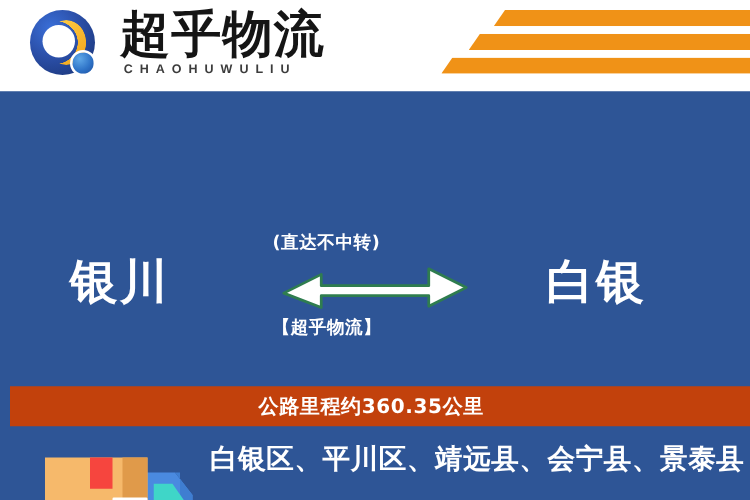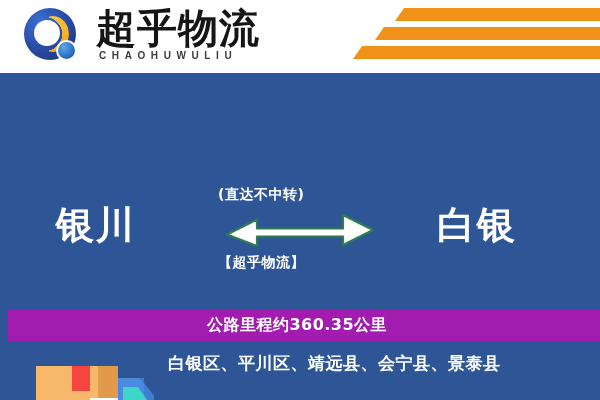--- a/index.html
+++ b/index.html
@@ -164,21 +164,21 @@
     white-space: nowrap;
   }
 
   
   .infobar {
     position: absolute;
     left: 8px;
     top: 236px;
     width: 592px;
     height: 32px;
-    background: #a21caf;
+    background: #c2410c;
     display: flex;
     align-items: center;
     justify-content: center;
     box-sizing: border-box;
   }
   .infobar .txt {
     font-family: "DejaVu Sans", sans-serif;
     font-size: 16px;
     font-weight: bold;
     color: #ffffff;
@@ -186,21 +186,21 @@
     white-space: nowrap;
   }
   .infobar .gap { display: inline-block; width: 14px; }
 
   
   .regions {
     position: absolute;
     left: 168px;
     top: 279px;
     font-family: "DejaVu Sans", sans-serif;
-    font-size: 17px;
+    font-size: 22px;
     font-weight: bold;
     color: #ffffff;
     letter-spacing: 0.5px;
     white-space: nowrap;
   }
 
   
   .truck {
     position: absolute;
     left: 28px;

